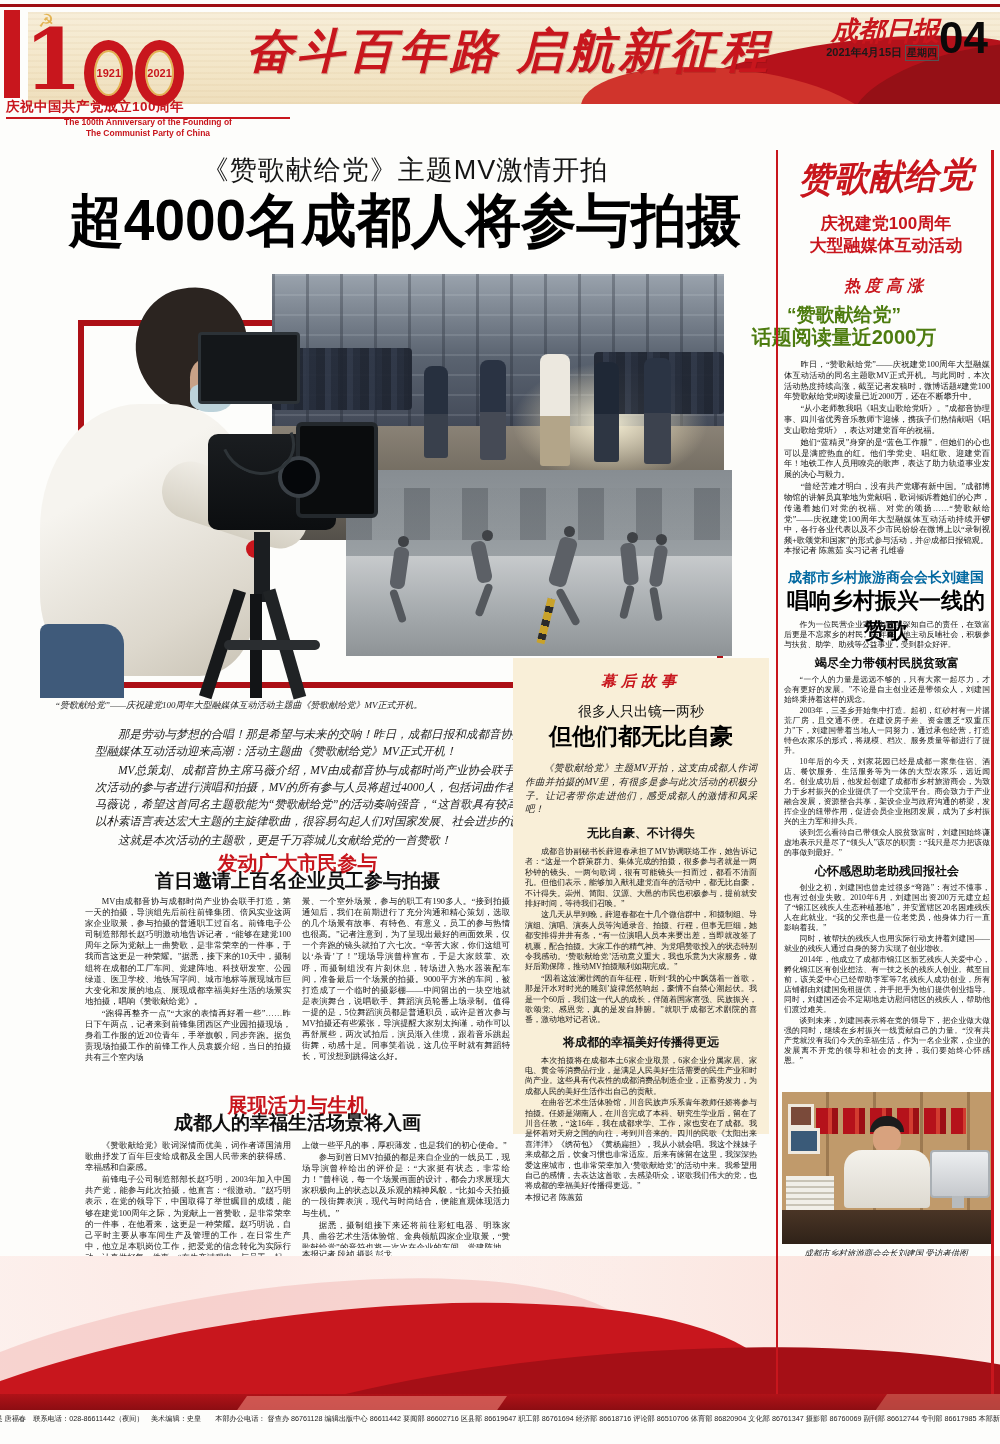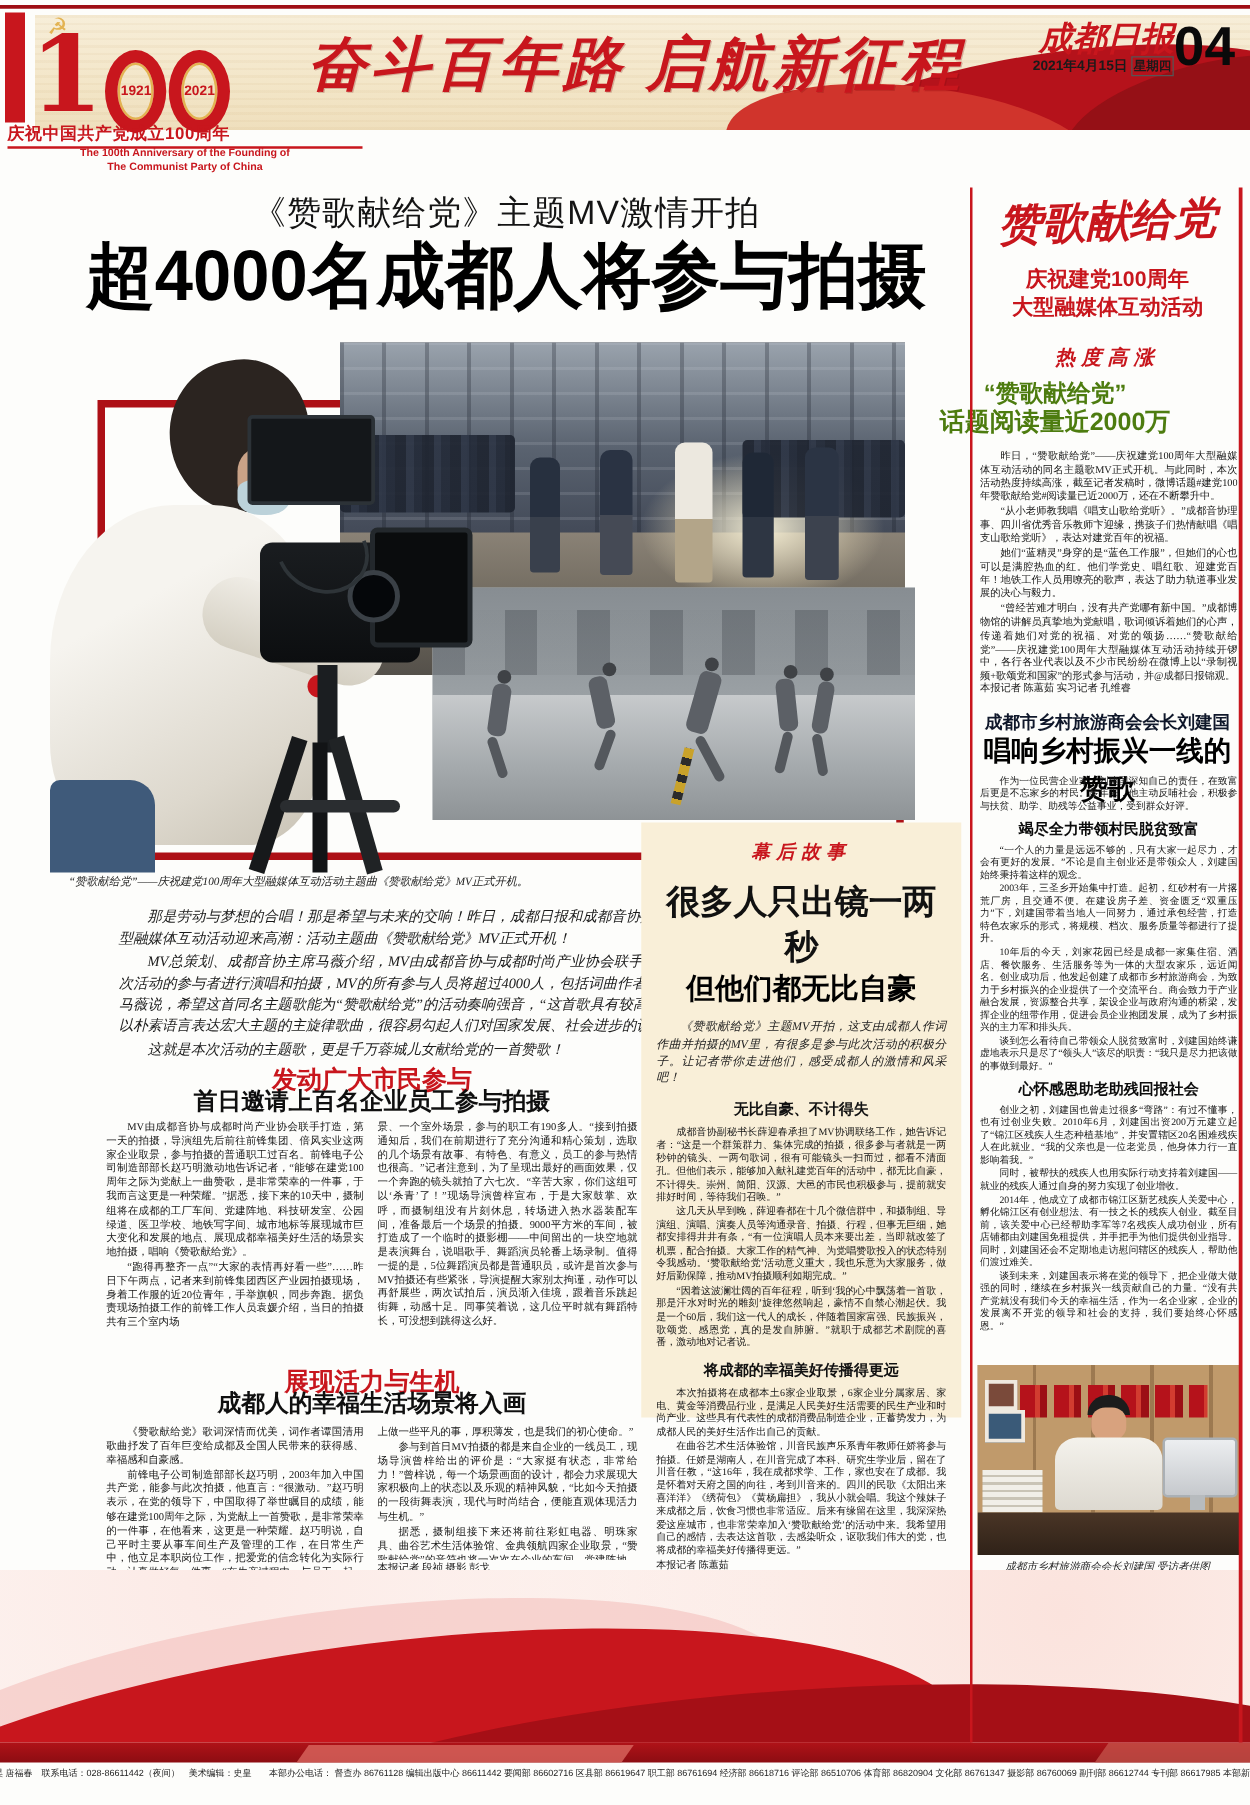--- a/index.html
+++ b/index.html
@@ -88,37 +88,37 @@
   
   .introblock{left:95px;top:726px;width:665px;font-size:11.5px;line-height:1.5;color:#1a1a1a;}
   .sub-red{font-size:20px;font-weight:900;color:#c8161d;font-family:"Liberation Sans",sans-serif;}
   .sub-black{font-size:19px;font-weight:bold;color:#0f0f0f;}
   .bodycol{font-size:8.4px;line-height:1.32;color:#151515;}
 
   
   .bbox{left:513px;top:658px;width:256px;height:476px;background:#f9efd8;box-sizing:border-box;
         padding:14px 12px 8px 12px;z-index:3;}
   .b-label{font-size:15px;font-weight:900;color:#c8161d;letter-spacing:5px;font-style:italic;}
-  .b-h1{font-size:27px;font-weight:700;color:#111;margin-top:12px;font-family:"Liberation Sans",sans-serif;}
+  .b-h1{font-size:14px;font-weight:400;color:#111;margin-top:12px;font-family:"Liberation Sans",sans-serif;}
   .b-h2{font-size:23px;font-weight:900;color:#000;font-family:"Liberation Sans",sans-serif;}
   .b-intro{font-size:9.5px;font-style:italic;line-height:1.45;color:#222;margin-top:10px;}
   .b-sub{font-size:12px;font-weight:bold;color:#111;margin:8px 0 5px 0;}
   .b-body{font-size:8px;line-height:1.3;color:#151515;}
 
   
   .r-logo{left:782px;top:154px;width:208px;font-size:35px;font-weight:900;font-style:italic;
           color:#c8161d;transform:rotate(-2deg);}
   .r-sub{left:782px;width:208px;font-size:17px;font-weight:900;color:#c8161d;
          font-family:"Liberation Sans",sans-serif;}
   .r-label{left:782px;top:276px;width:208px;font-size:16px;font-weight:900;font-style:italic;
            color:#c8161d;letter-spacing:5px;}
   .r-h{left:740px;width:208px;font-weight:900;color:#4d7c0f;font-family:"Liberation Sans",sans-serif;}
   .r-body{left:784px;width:206px;font-size:8.2px;line-height:1.32;color:#151515;}
   .r-body2{left:784px;width:206px;font-size:7.8px;line-height:1.28;color:#151515;}
-  .r-kicker{left:782px;top:569px;width:208px;font-size:14px;font-weight:bold;color:#0f172a;}
+  .r-kicker{left:782px;top:569px;width:208px;font-size:14px;font-weight:bold;color:#0369a1;}
   .r-head2{left:780px;top:586px;width:212px;font-size:22px;font-weight:900;color:#000;
            font-family:"Liberation Sans",sans-serif;}
   .r-sub2{font-size:12px;font-weight:bold;text-align:center;margin:6px 0 4px 0;color:#0c0c0c;}
 
   
   .lp{left:782px;top:1092px;width:210px;height:152px;background:#c09a6b;overflow:hidden;z-index:2;}
   .lp-cap{left:778px;top:1248px;width:216px;font-size:8.5px;font-style:italic;color:#222;text-align:center;}
 
   
   .bottom-art{left:0;top:1256px;width:1000px;height:138px;overflow:hidden;

